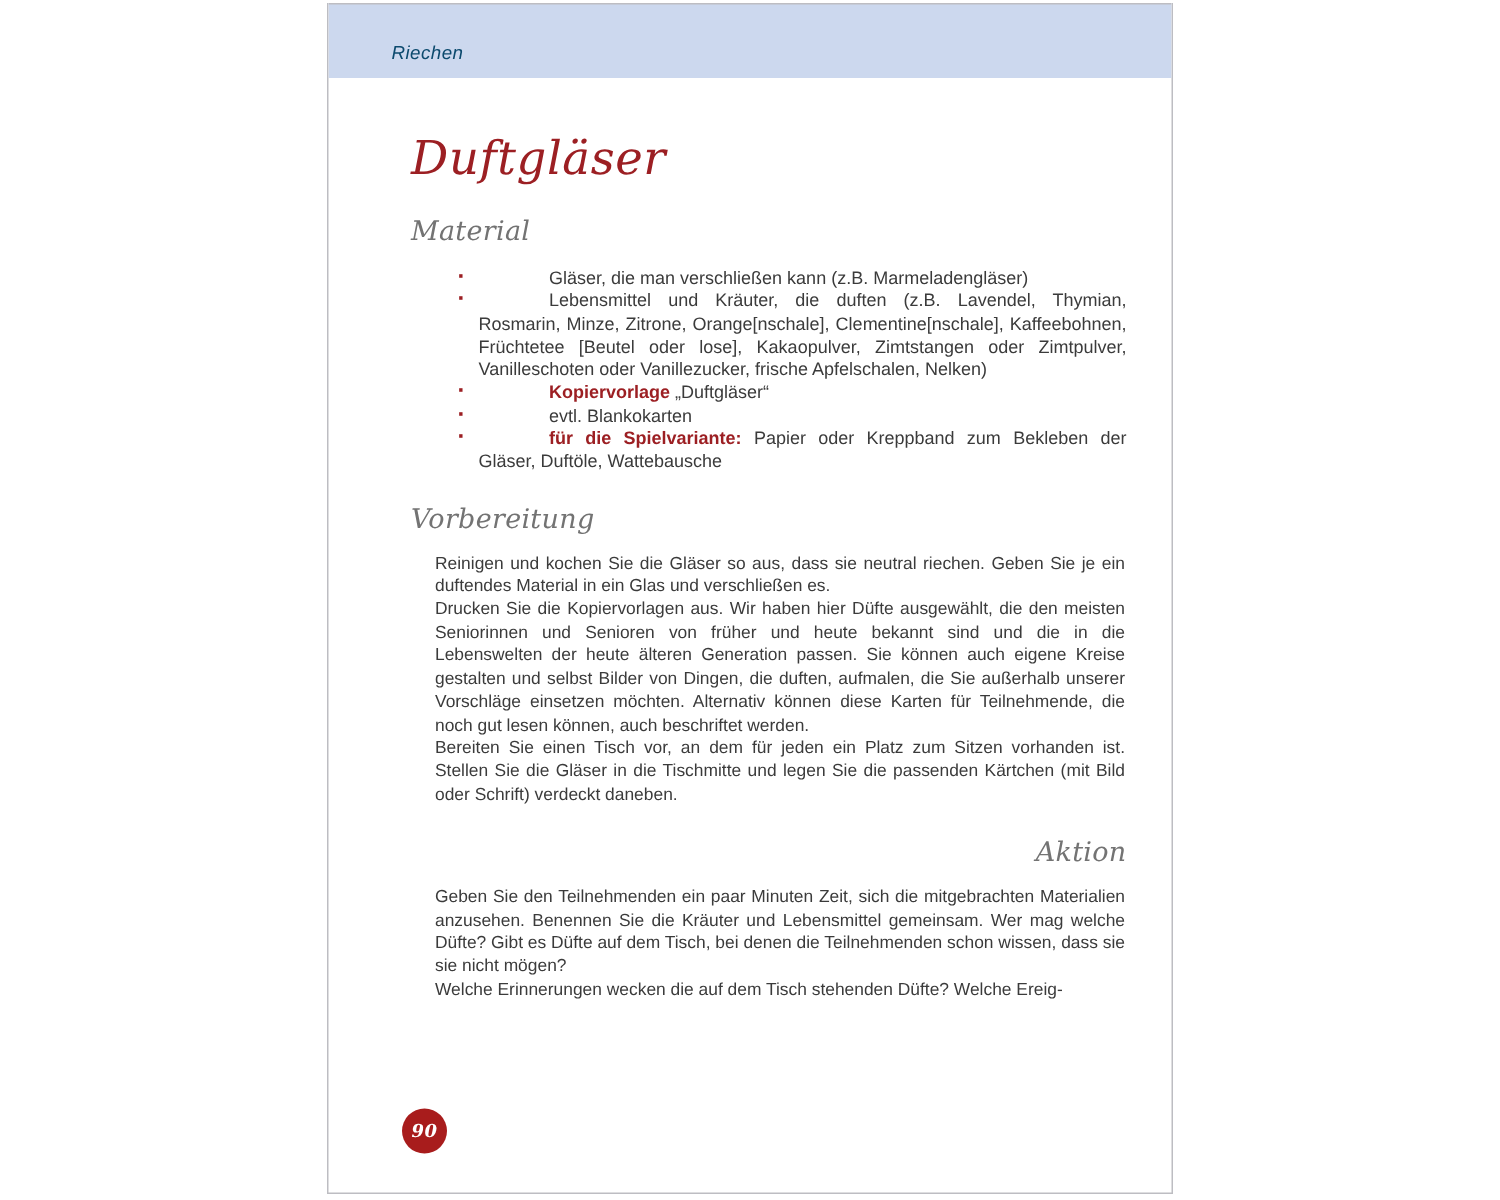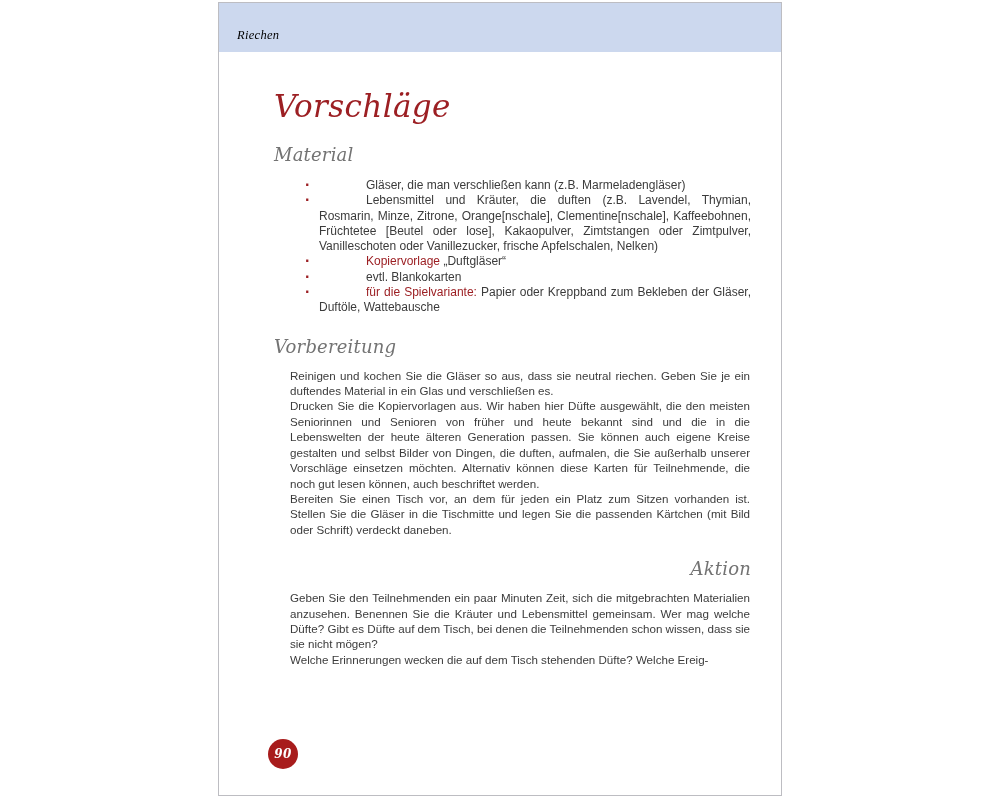--- a/index.html
+++ b/index.html
@@ -43,27 +43,27 @@
     left: 0;
     top: 0;
     width: 100%;
     height: 50px;
     background: #ccd8ee;
     border-top: 1.5px solid #bdbdc2;
     box-sizing: border-box;
   }
   .head-band .running-head {
     position: absolute;
-    left: 18px;
+    left: 42px;
     top: 25px;
-    font-family: Liberation Serif, serif;
+    font-family: Liberation Sans, sans-serif;
     font-style: italic;
     font-size: 12.5px;
     letter-spacing: 0.3px;
-    color: #000000;
+    color: #0c4a6e;
     white-space: nowrap;
   }
 
   
   .content {
     position: absolute;
     left: 0;
     top: 50px;
     width: 100%;
     padding: 0 30px 0 55px;
@@ -116,21 +116,21 @@
     position: absolute;
     left: 0px;
     top: -2px;
     color: #9c1f23;
     font-size: 16px;
     line-height: 17px;
     font-weight: bold;
   }
   .lead-red {
     color: #9c1f23;
-    font-weight: normal;
+    font-weight: bold;
     padding-left: 47px;
   }
 
   
   .body-block {
     padding-top: 13px;
     padding-left: 16px;
     padding-right: 1px;
   }
   .body-block p {
@@ -170,21 +170,21 @@
 <div id="canvas">
 
   <div class="page">
 
     <div class="head-band">
       <div class="running-head">Riechen</div>
     </div>
 
     <div class="content">
 
-      <h1 class="doc-title">Vorschläge</h1>
+      <h1 class="doc-title">Duftgläser</h1>
 
       <h2 class="section-head material">Material</h2>
 
       <ul class="material-list">
         <li>
           <span class="lead-red"></span><span>Gläser, die man verschließen kann (z.B. Marmeladengläser)</span>
         </li>
         <li>
           <span class="lead-red"></span><span>Lebensmittel und Kräuter, die duften (z.B. Lavendel, Thymian, Rosmarin, Minze, Zitrone, Orange[nschale], Clementine[nschale], Kaffeebohnen, Früchtetee [Beutel oder lose], Kakaopulver, Zimtstangen oder Zimtpulver, Vanilleschoten oder Vanillezucker, frische Apfelschalen, Nelken)</span>
         </li>

